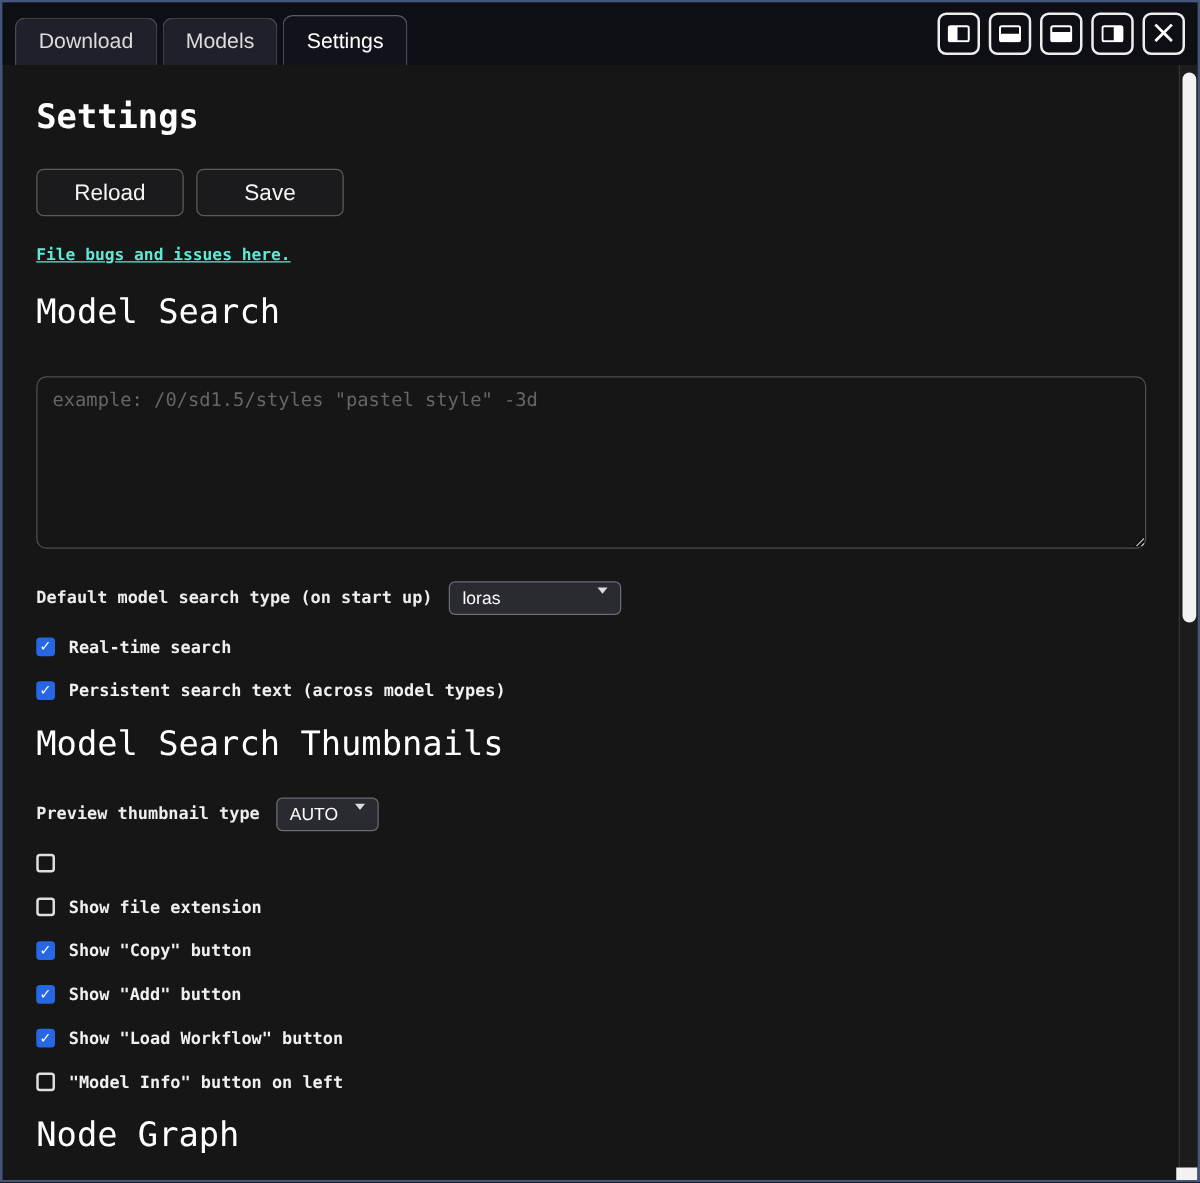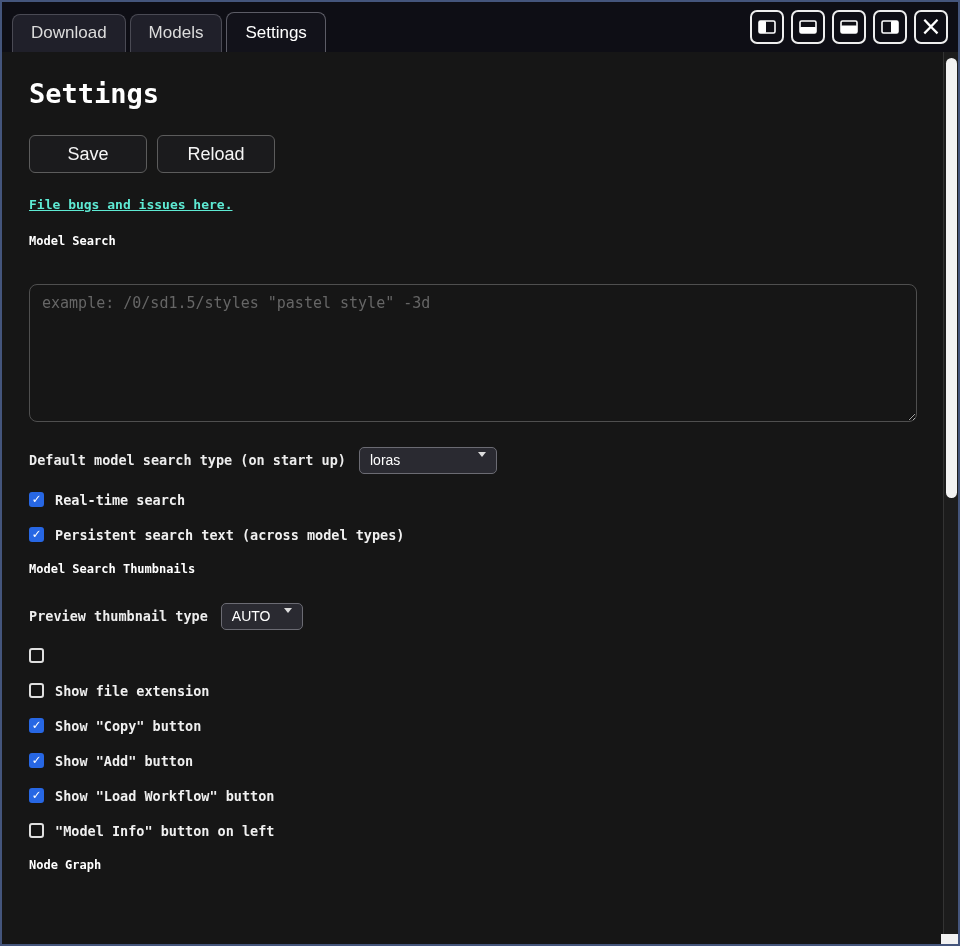--- a/index.html
+++ b/index.html
@@ -102,22 +102,22 @@
     font-family: "DejaVu Sans Mono", monospace;
     font-size: 13px;
     font-weight: 700;
     color: #5eead4;
     text-decoration: underline;
     margin-bottom: 22px;
     cursor: pointer;
   }
   h2.section-heading {
     font-family: "DejaVu Sans Mono", monospace;
-    font-size: 12px;
-    font-weight: 700;
+    font-size: 27px;
+    font-weight: 400;
     color: #ffffff;
   }
   #model-search-heading { margin: 0 0 36px; }
   #thumbs-heading { margin: 14px 0 26px; }
   #node-graph-heading { margin: 14px 0 0; }
 
   .field-label {
     display: block;
     font-family: "DejaVu Sans Mono", monospace;
     font-size: 13.5px;
@@ -283,22 +283,22 @@
         <span class="close-glyph">×</span>
       </button>
     </div>
   </div>
 
   <div class="content">
 
     <h1 class="page-title">Settings</h1>
 
     <div class="btn-row">
+      <button class="action-btn">Reload</button>
       <button class="action-btn">Save</button>
-      <button class="action-btn">Reload</button>
     </div>
 
     <a class="bugs-link">File bugs and issues here.</a>
 
     <h2 class="section-heading" id="model-search-heading">Model Search</h2>
 
 
     <textarea class="search-include" placeholder="example: /0/sd1.5/styles &quot;pastel style&quot; -3d" style=""></textarea>
 
     <div class="select-row">

